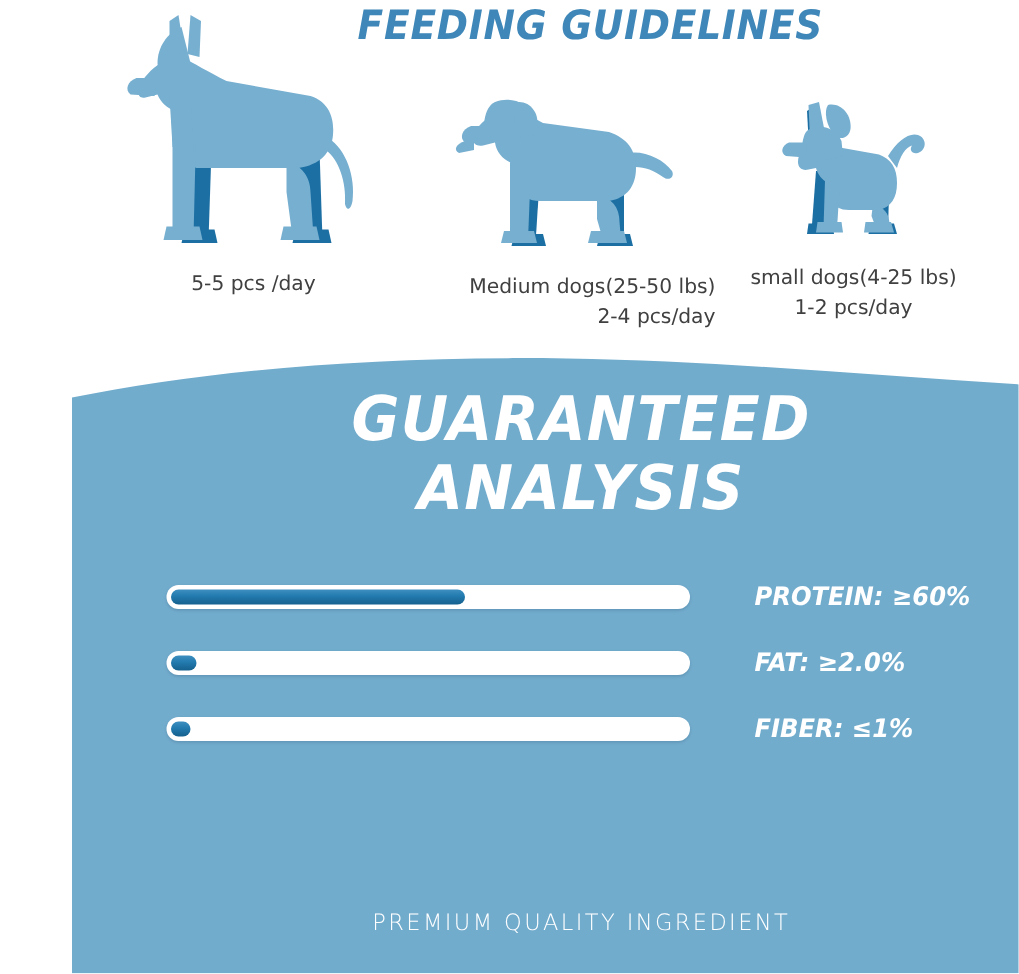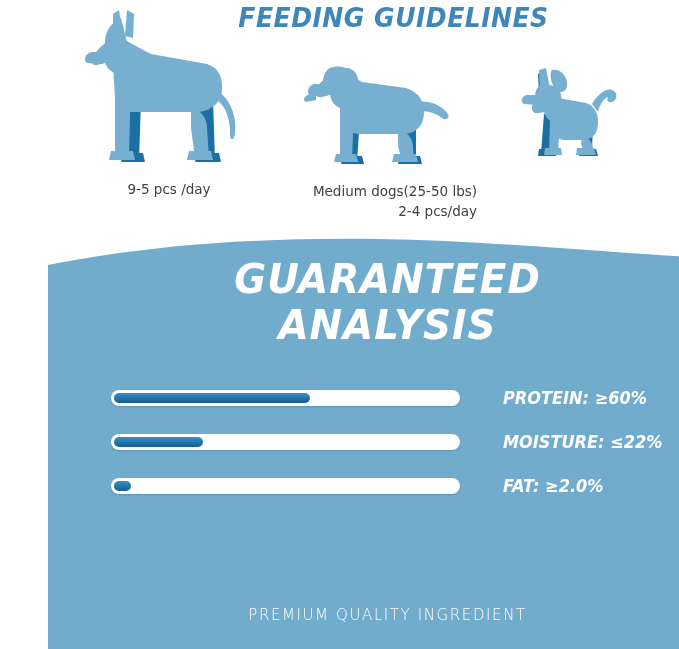--- a/index.html
+++ b/index.html
@@ -175,21 +175,21 @@
           <path d="M36 66 L52 68 L50 150 L36 150 Z"></path>
           <path d="M32 143 L54 143 L56 152 L30 152 Z"></path>
           <path d="M112 100 C122 102 128 110 128 120 L130 150 L116 150 L112 120 Z"></path>
           <path d="M110 143 L132 143 L134 152 L108 152 Z"></path>
 
           <path d="M34 56 L48 56 L50 92 L36 90 Z"></path>
         </g>
       </svg>
     </div>
     <div class="dog-label-wrap">
-      <div class="dog-label">9-5 pcs /day</div>
+      <div class="dog-label">5-5 pcs /day</div>
     </div>
   </div>
 
   <div class="dog-col" id="col-medium">
     <div class="dog-art">
       <svg width="150" height="120" viewBox="0 0 150 120" aria-hidden="true">
         <g fill="#1C6FA3">
           <path d="M48 66 L60 66 L57 112 L45 112 Z"></path>
           <path d="M43 106 L62 106 L64 114 L41 114 Z"></path>
           <path d="M104 64 L116 66 L116 112 L104 112 Z"></path>
@@ -269,20 +269,24 @@
 
           <path d="M12 33 C7 35 6 40 10 42 L23 43 L24 33 Z"></path>
 
           <path d="M36 58 L46 60 L44 90 L35 90 Z"></path>
           <path d="M31 86 L47 86 L48 93 L30 93 Z"></path>
           <path d="M68 74 C75 76 79 80 79 88 L79 90 L70 90 L67 82 Z"></path>
           <path d="M63 86 L80 86 L82 93 L62 93 Z"></path>
         </g>
       </svg>
     </div>
+    <div class="dog-label-wrap">
+      <div class="dog-label">small dogs(4-25 lbs)</div>
+      <div class="dog-label">1-2 pcs/day</div>
+    </div>
   </div>
 </section>
 
 <section id="analysis-panel">
 
   <svg id="wave-svg" width="679" height="424" viewBox="0 0 679 424" aria-hidden="true">
     <path d="M0 40
              C 90 22, 200 12, 330 14
              C 450 16, 560 28, 679 34
              L 679 424 L 0 424 Z" fill="#72ACCD"></path>
@@ -297,33 +301,33 @@
 
     <div id="nutrient-list">
 
       <div class="nutrient-row">
         <div class="bar-track">
           <div class="bar-fill" id="fill-0" style="width: 195.51px;"></div>
         </div>
         <div class="nutrient-label">PROTEIN: ≥60%</div>
       </div>
 
-      <div class="nutrient-row">
-        <div class="bar-track">
-          <div class="bar-fill" id="fill-1" style="width: 89.18px;"></div>
-        </div>
-        <div class="nutrient-label">MOISTURE: ≤22%</div>
-      </div>
 
 
       <div class="nutrient-row">
         <div class="bar-track">
           <div class="bar-fill" id="fill-3" style="width: 17.15px;"></div>
         </div>
         <div class="nutrient-label">FAT: ≥2.0%</div>
       </div>
 
+      <div class="nutrient-row">
+        <div class="bar-track">
+          <div class="bar-fill" id="fill-4" style="width: 13px;"></div>
+        </div>
+        <div class="nutrient-label">FIBER: ≤1%</div>
+      </div>
 
     </div>
 
     <div id="premium-text">PREMIUM QUALITY INGREDIENT</div>
   </div>
 </section>
 
 </body></html>

